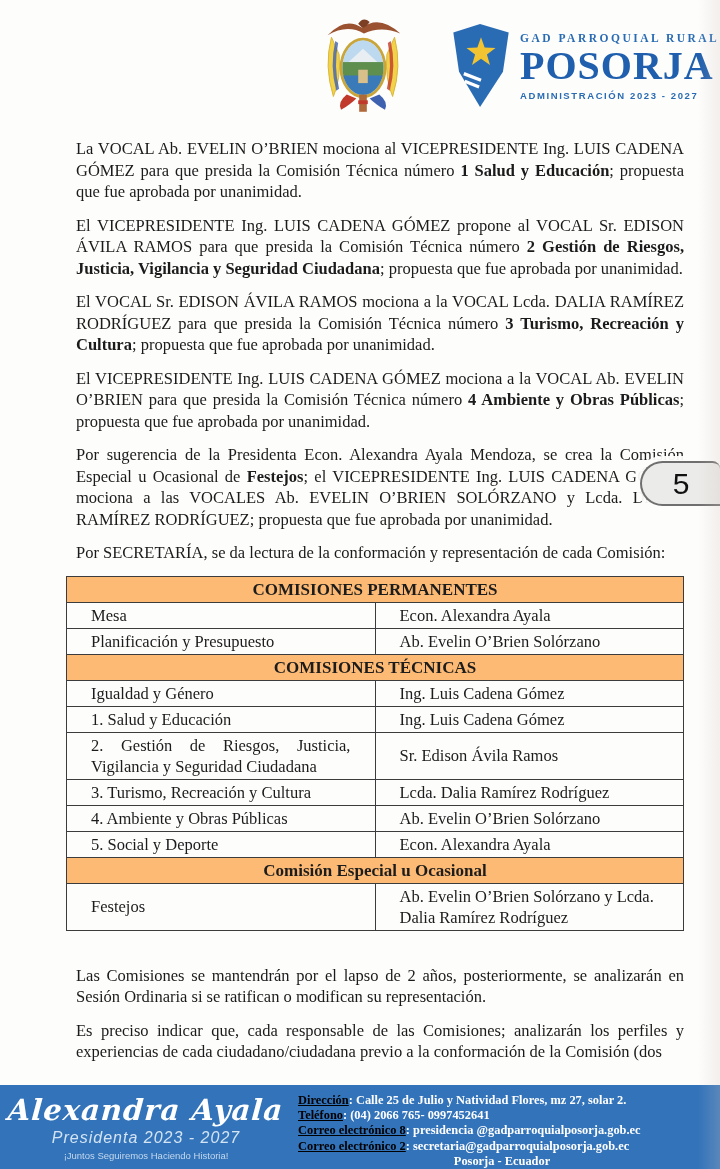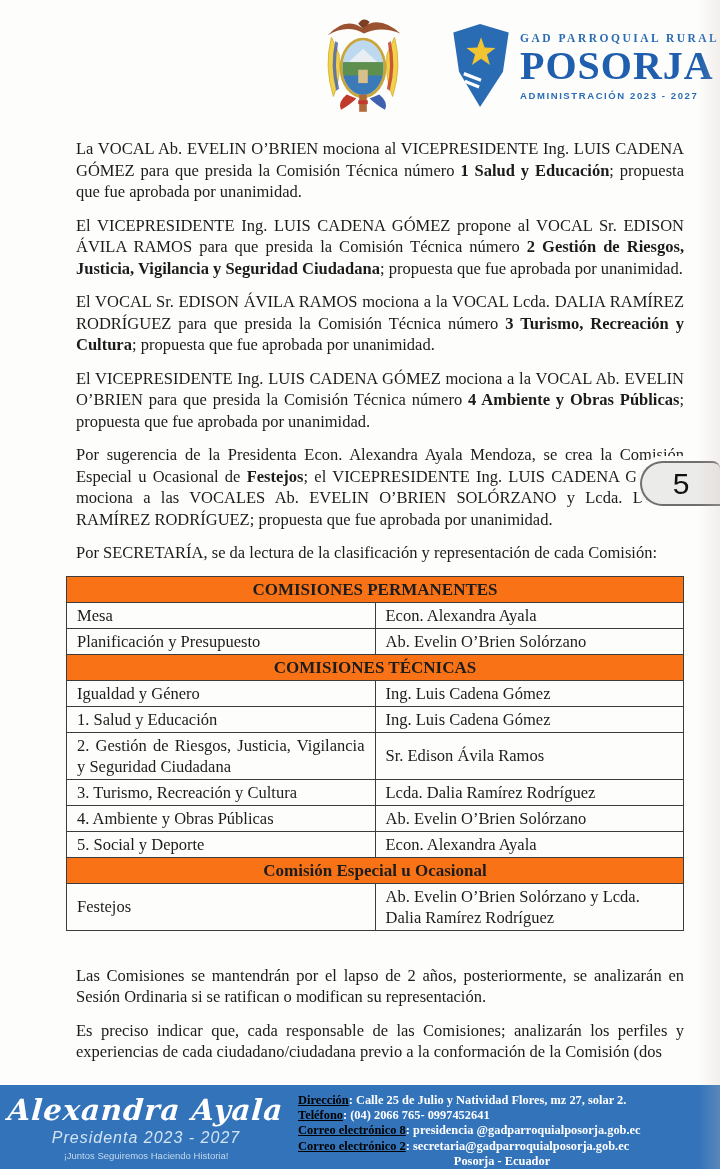--- a/index.html
+++ b/index.html
@@ -52,25 +52,25 @@
     font-family:"Liberation Sans", sans-serif; font-size:30px; color:#111;
   }
 
   
   table.commissions {
     border-collapse:collapse; table-layout:fixed;
     width:618px; margin-left:-10px; margin-top:2px;
     font-size:16.5px;
   }
   table.commissions td {
-    border:1.6px solid #3c3c3c; padding:2px 10px; vertical-align:middle;
+    border:1.6px solid #3c3c3c; padding:2px 24px; vertical-align:middle;
     line-height:21px;
   }
   table.commissions td.sec {
-    background:#f97316; text-align:center; font-weight:bold; font-size:17px;
+    background:#fdba74; text-align:center; font-weight:bold; font-size:17px;
     padding:2px 4px;
   }
   table.commissions td.c1 { width:54%; text-align:justify; }
   table.commissions td.c2 { width:46%; }
   .after-table { margin-top:34px; }
 
   
   .footer {
     position:absolute; left:0; top:1085px; width:720px; height:84px;
     background:#3273ba; display:flex; color:#fff;
@@ -151,21 +151,21 @@
     <p class="para"><span>La VOCAL Ab. EVELIN O’BRIEN mociona al VICEPRESIDENTE Ing. LUIS CADENA GÓMEZ para que presida la Comisión Técnica número </span><b>1 Salud y Educación</b><span>; propuesta que fue aprobada por unanimidad.</span></p>
 
     <p class="para"><span>El VICEPRESIDENTE Ing. LUIS CADENA GÓMEZ propone al VOCAL Sr. EDISON ÁVILA RAMOS para que presida la Comisión Técnica número </span><b>2 Gestión de Riesgos, Justicia, Vigilancia y Seguridad Ciudadana</b><span>; propuesta que fue aprobada por unanimidad.</span></p>
 
     <p class="para"><span>El VOCAL Sr. EDISON ÁVILA RAMOS mociona a la VOCAL Lcda. DALIA RAMÍREZ RODRÍGUEZ para que presida la Comisión Técnica número </span><b>3 Turismo, Recreación y Cultura</b><span>; propuesta que fue aprobada por unanimidad.</span></p>
 
     <p class="para"><span>El VICEPRESIDENTE Ing. LUIS CADENA GÓMEZ mociona a la VOCAL Ab. EVELIN O’BRIEN para que presida la Comisión Técnica número </span><b>4 Ambiente y Obras Públicas</b><span>; propuesta que fue aprobada por unanimidad.</span></p>
 
     <p class="para"><span>Por sugerencia de la Presidenta Econ. Alexandra Ayala Mendoza, se crea la Comisión Especial u Ocasional de </span><b>Festejos</b><span>; el VICEPRESIDENTE Ing. LUIS CADENA GÓMEZ mociona a las VOCALES Ab. EVELIN O’BRIEN SOLÓRZANO y Lcda. DALIA RAMÍREZ RODRÍGUEZ; propuesta que fue aprobada por unanimidad.</span></p>
 
-    <p class="para"><span>Por SECRETARÍA, se da lectura de la clasificación y representación de cada Comisión:</span></p>
+    <p class="para"><span>Por SECRETARÍA, se da lectura de la conformación y representación de cada Comisión:</span></p>
 
     <table class="commissions">
       <tbody>
         <tr>
           <td class="sec" colspan="2">COMISIONES PERMANENTES</td>
         </tr>
         <tr>
           <td class="c1">Mesa</td>
           <td class="c2">Econ. Alexandra Ayala</td>
         </tr>

